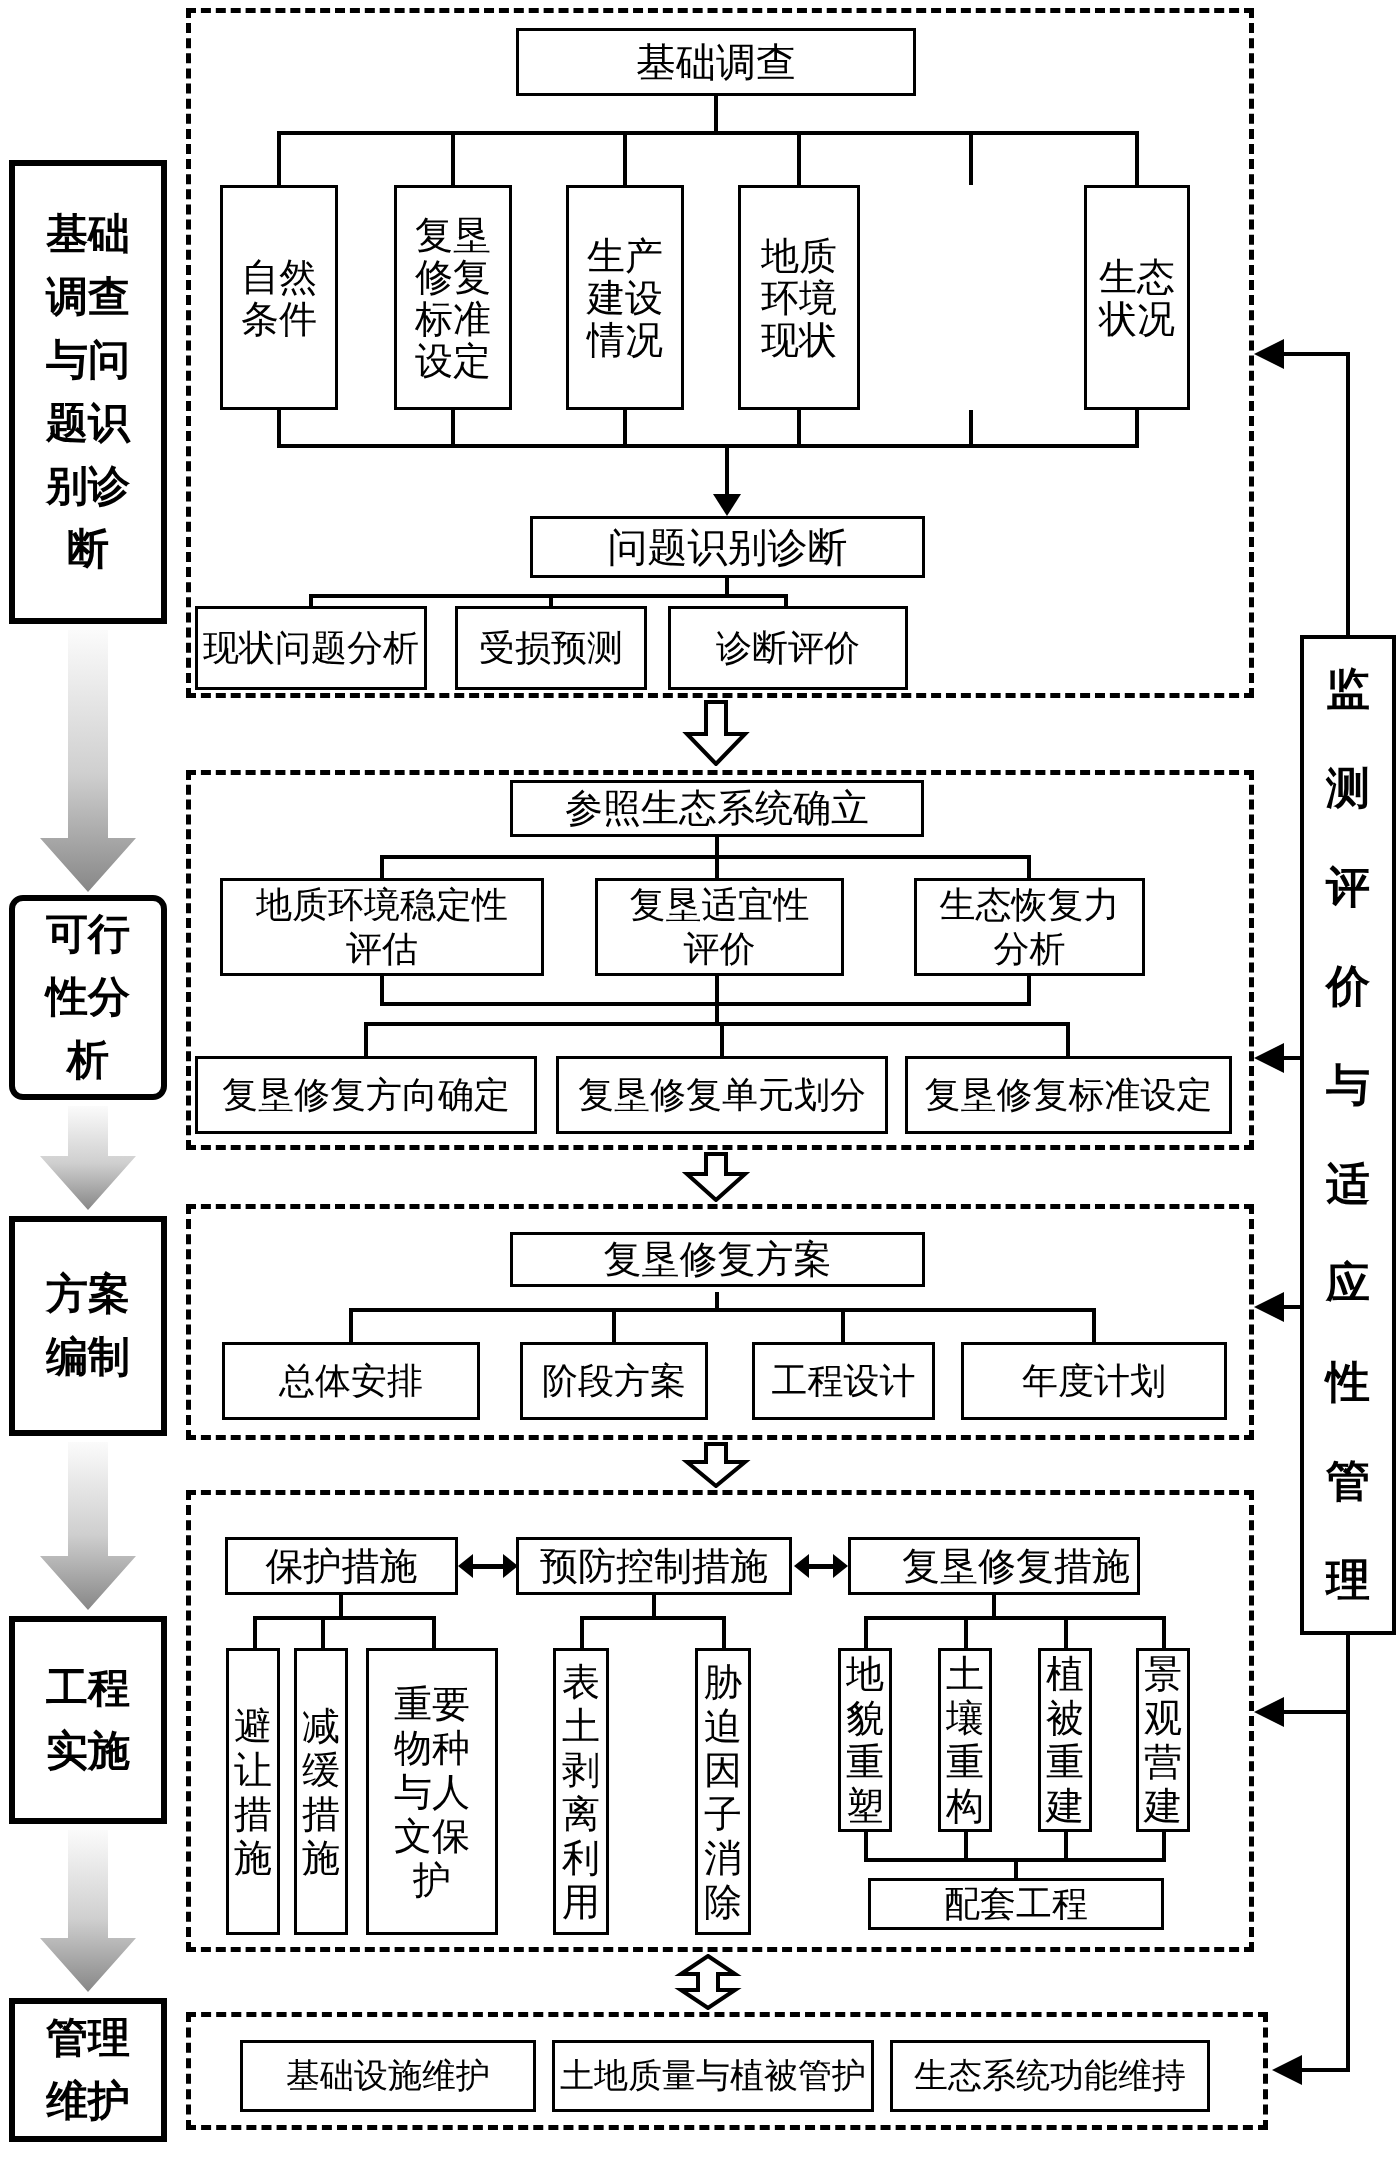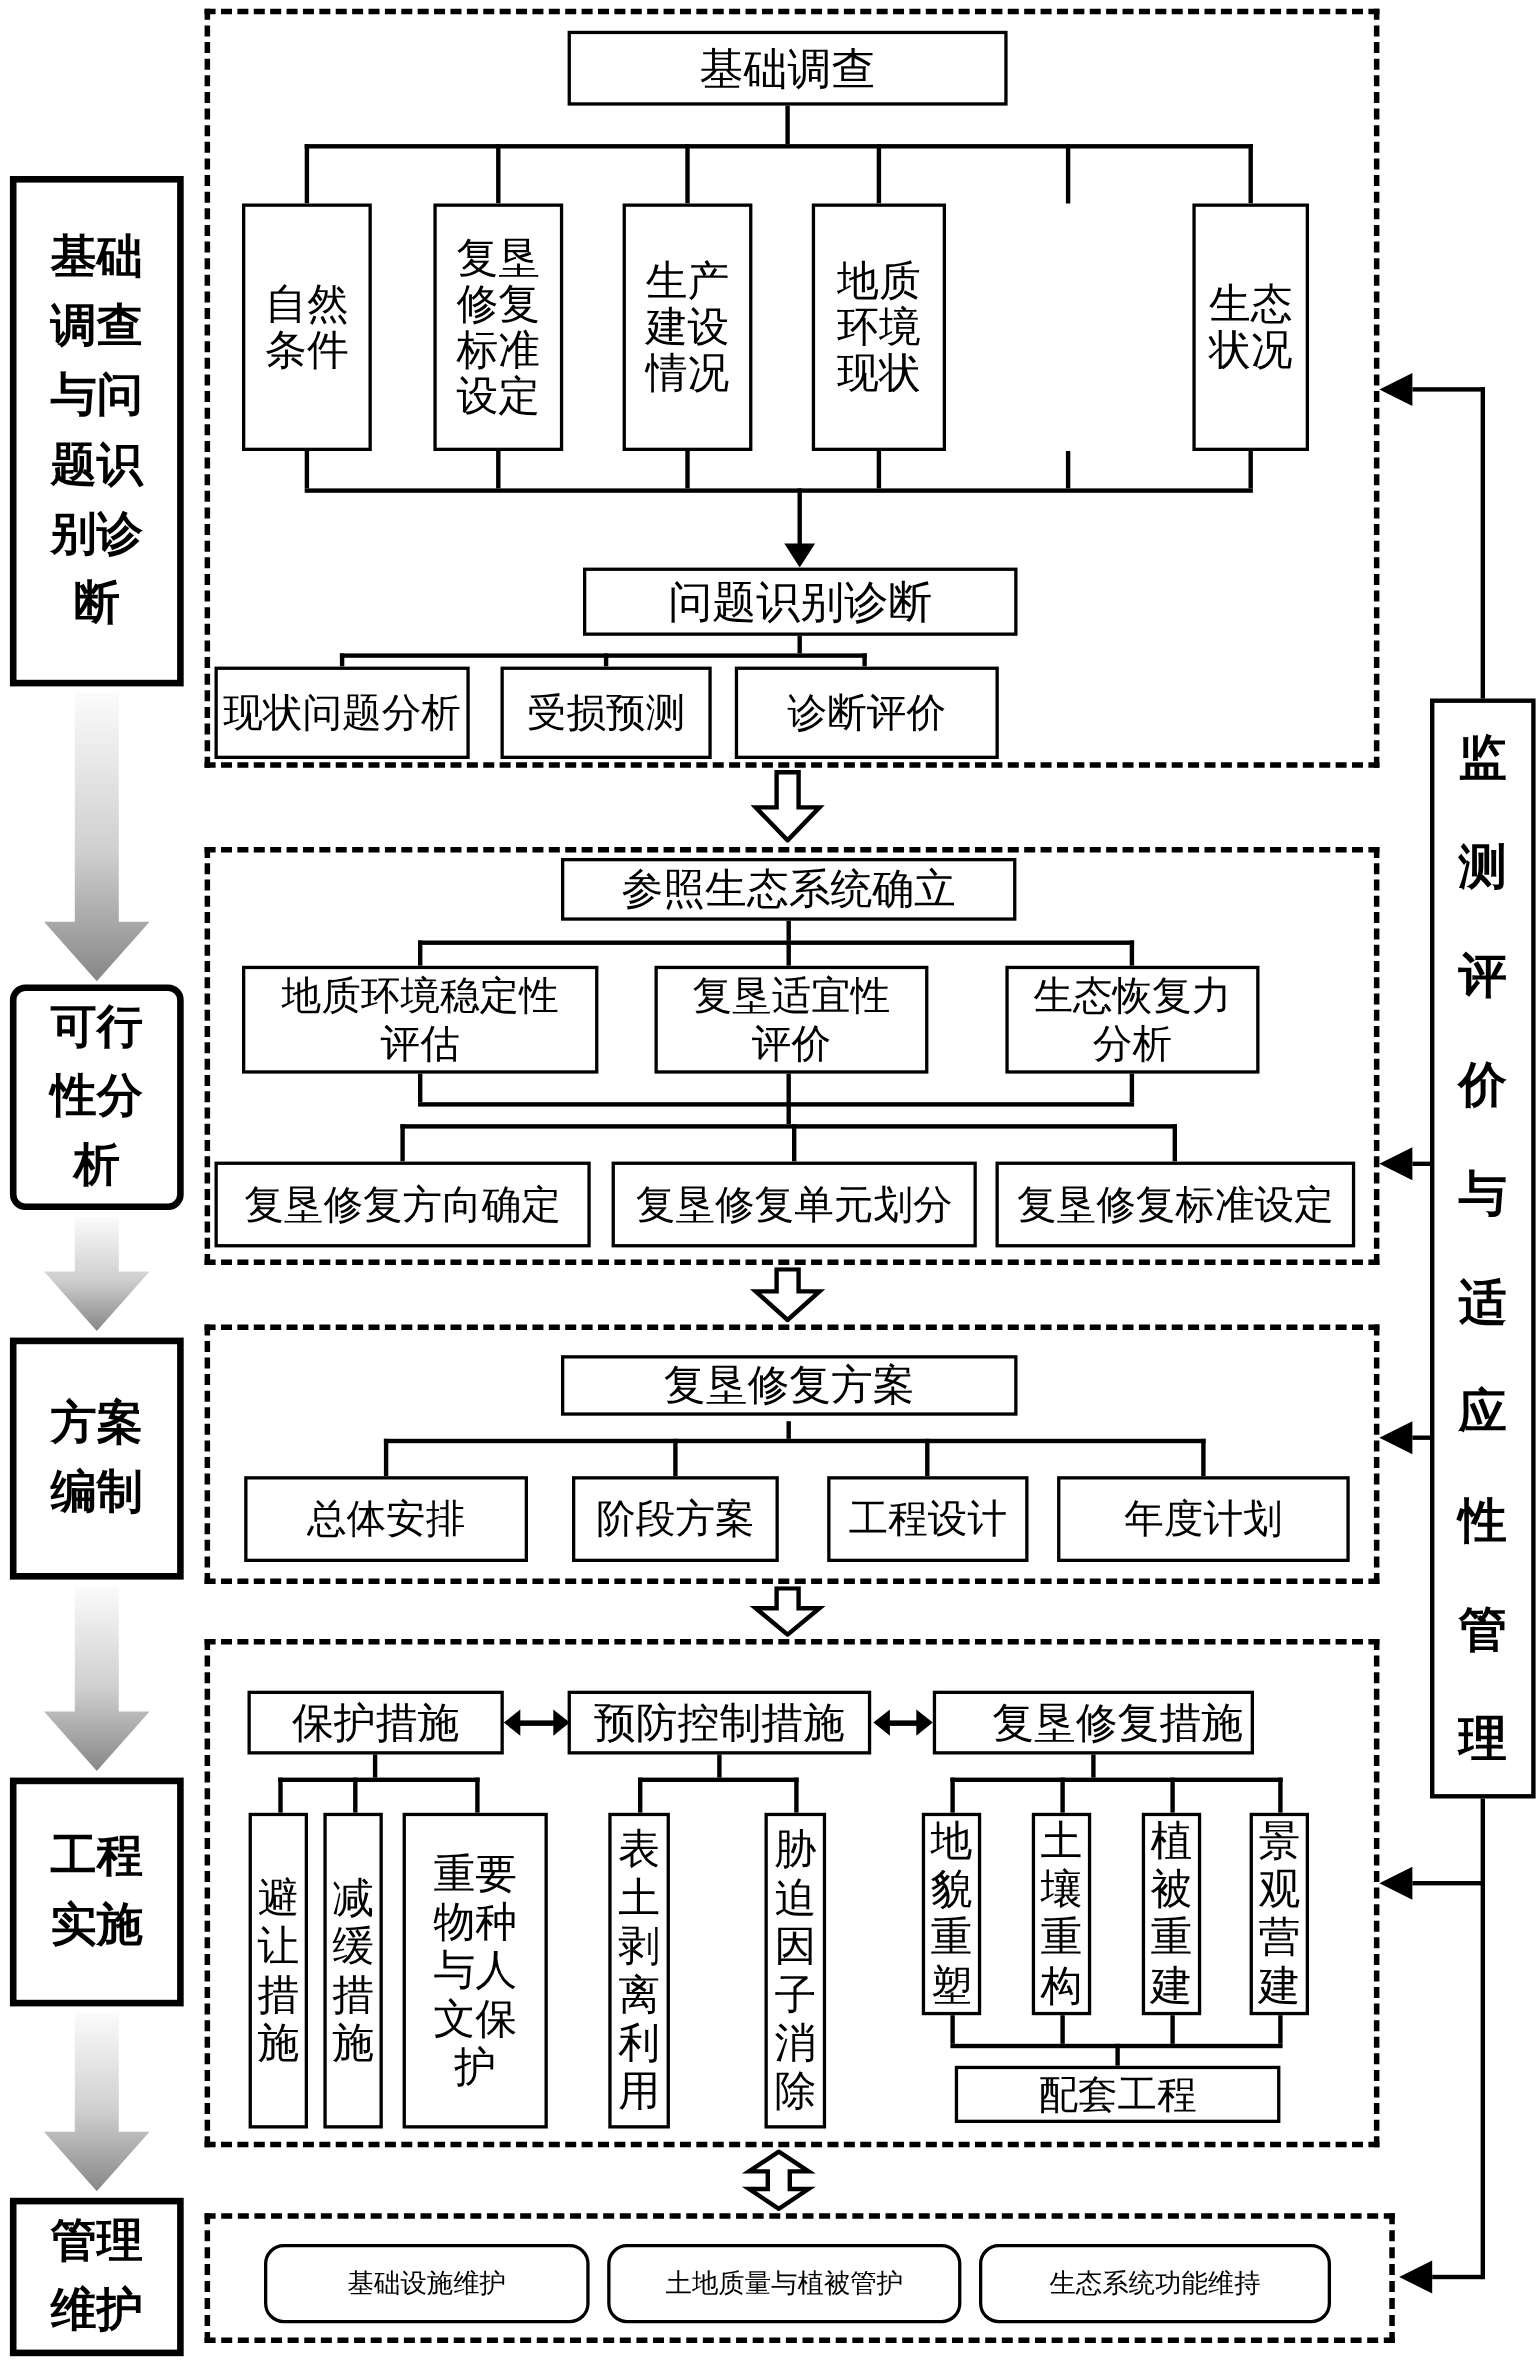--- a/index.html
+++ b/index.html
@@ -8,21 +8,21 @@
   .box{position:absolute;background:#fff;border:3px solid #000;box-sizing:border-box;
     display:flex;align-items:center;justify-content:center;text-align:center;
     word-break:break-all;line-break:anywhere;}
   .stage{border-width:6px;font-weight:700;font-size:42px;line-height:1.5;padding:0 20px;}
   .section{position:absolute;border:5px dashed #000;box-sizing:border-box;background:transparent;}
   .monitor{border-width:4px;font-weight:700;font-size:44px;line-height:99px;padding:0 14px;}
   .hline,.vline{position:absolute;background:#000;}
   .f40{font-size:40px;}
   .f38{font-size:38px;}
   .f36{font-size:36px;}
-  .f34{font-size:24px;border-radius:18px;}
+  .f34{font-size:34px;}
   .wrap2{font-size:38px;line-height:42px;padding:0 12px;}
   .narrow{font-size:38px;line-height:44px;padding:0 4px;}
   .narrow2{font-size:38px;line-height:44px;padding:0 8px;}
   .asmt{line-height:44px;}
   .tri-left{position:absolute;width:0;height:0;border-top:15px solid transparent;
     border-bottom:15px solid transparent;border-right:30px solid #000;}
   .tri-down{position:absolute;width:0;height:0;border-left:14px solid transparent;
     border-right:14px solid transparent;border-top:22px solid #000;}
   .tri-l2{position:absolute;width:0;height:0;border-top:12px solid transparent;
     border-bottom:12px solid transparent;border-right:15px solid #000;}

